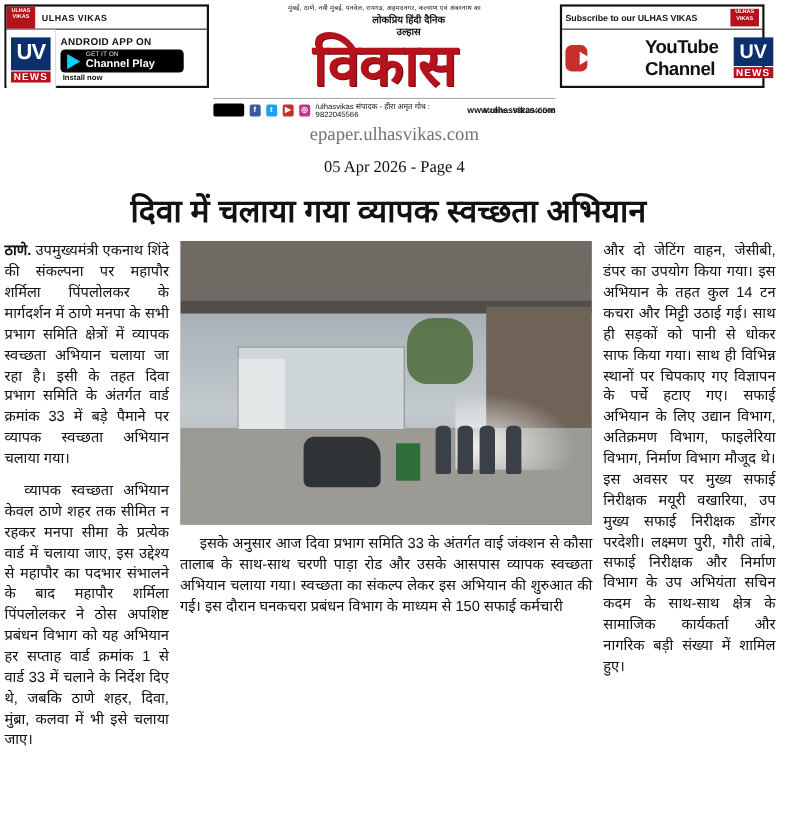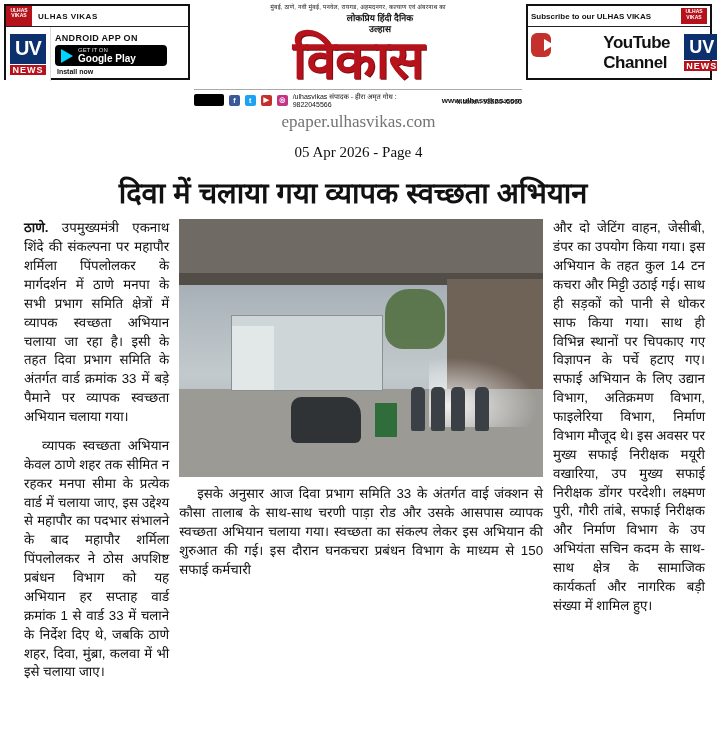--- a/index.html
+++ b/index.html
@@ -19,21 +19,21 @@
     height: 751px;
     background: #ffffff;
   }
 
   
   .masthead {
     display: flex;
     align-items: stretch;
     height: 108px;
     border-bottom: 1px solid #ffffff;
-    padding: 2px 5px 0 4px;
+    padding: 2px 22px 0 4px;
     box-sizing: border-box;
   }
 
   
   .promo-left {
     width: 186px;
     border: 2px solid #111;
     box-sizing: border-box;
     display: flex;
     flex-direction: column;
@@ -293,21 +293,21 @@
     font-weight: bold;
   }
   .pr-main {
     flex: 1;
     display: flex;
     align-items: center;
     padding: 0 3px;
   }
   .yt-badge {
     display: flex;
-    align-items: flex-start;
+    align-items: center;
     flex: 1;
     gap: 48px;
   }
   .yt-play {
     width: 34px;
     height: 24px;
     background: #c4302b;
     border-radius: 6px;
     position: relative;
     margin-right: 4px;
@@ -368,21 +368,21 @@
     font-weight: bold;
     color: #111;
     padding: 14px 14px 8px 3px;
     line-height: 1.25;
     font-family: "Liberation Sans", sans-serif;
   }
 
   
   .article {
     display: flex;
-    padding: 0 12px 6px 24px;
+    padding: 0 12px 6px 4px;
     box-sizing: border-box;
     gap: 10px;
     height: 508px;
   }
   .col {
     font-size: 13.3px;
     line-height: 1.42;
     color: #111;
     text-align: justify;
     font-family: "Liberation Sans", sans-serif;
@@ -470,21 +470,21 @@
         <div class="news-logo">
           <div class="nl-mark">UV</div>
           <div class="nl-word">NEWS</div>
         </div>
         <div class="promo-left-right">
           <div class="android-label">ANDROID APP ON</div>
           <div class="gplay">
             <div class="gplay-tri"></div>
             <div class="gplay-text">
               <div class="gplay-sub">GET IT ON</div>
-              <div>Google Play</div>
+              <div>Channel Play</div>
             </div>
           </div>
           <div class="install-now">Install now</div>
         </div>
       </div>
     </div>
 
     <div class="nameplate">
       <div class="np-topline">मुंबई, ठाणे, नवी मुंबई, पनवेल, रायगड, अहमदनगर, कल्याण एवं अंबरनाथ का</div>
       <div class="np-row">

